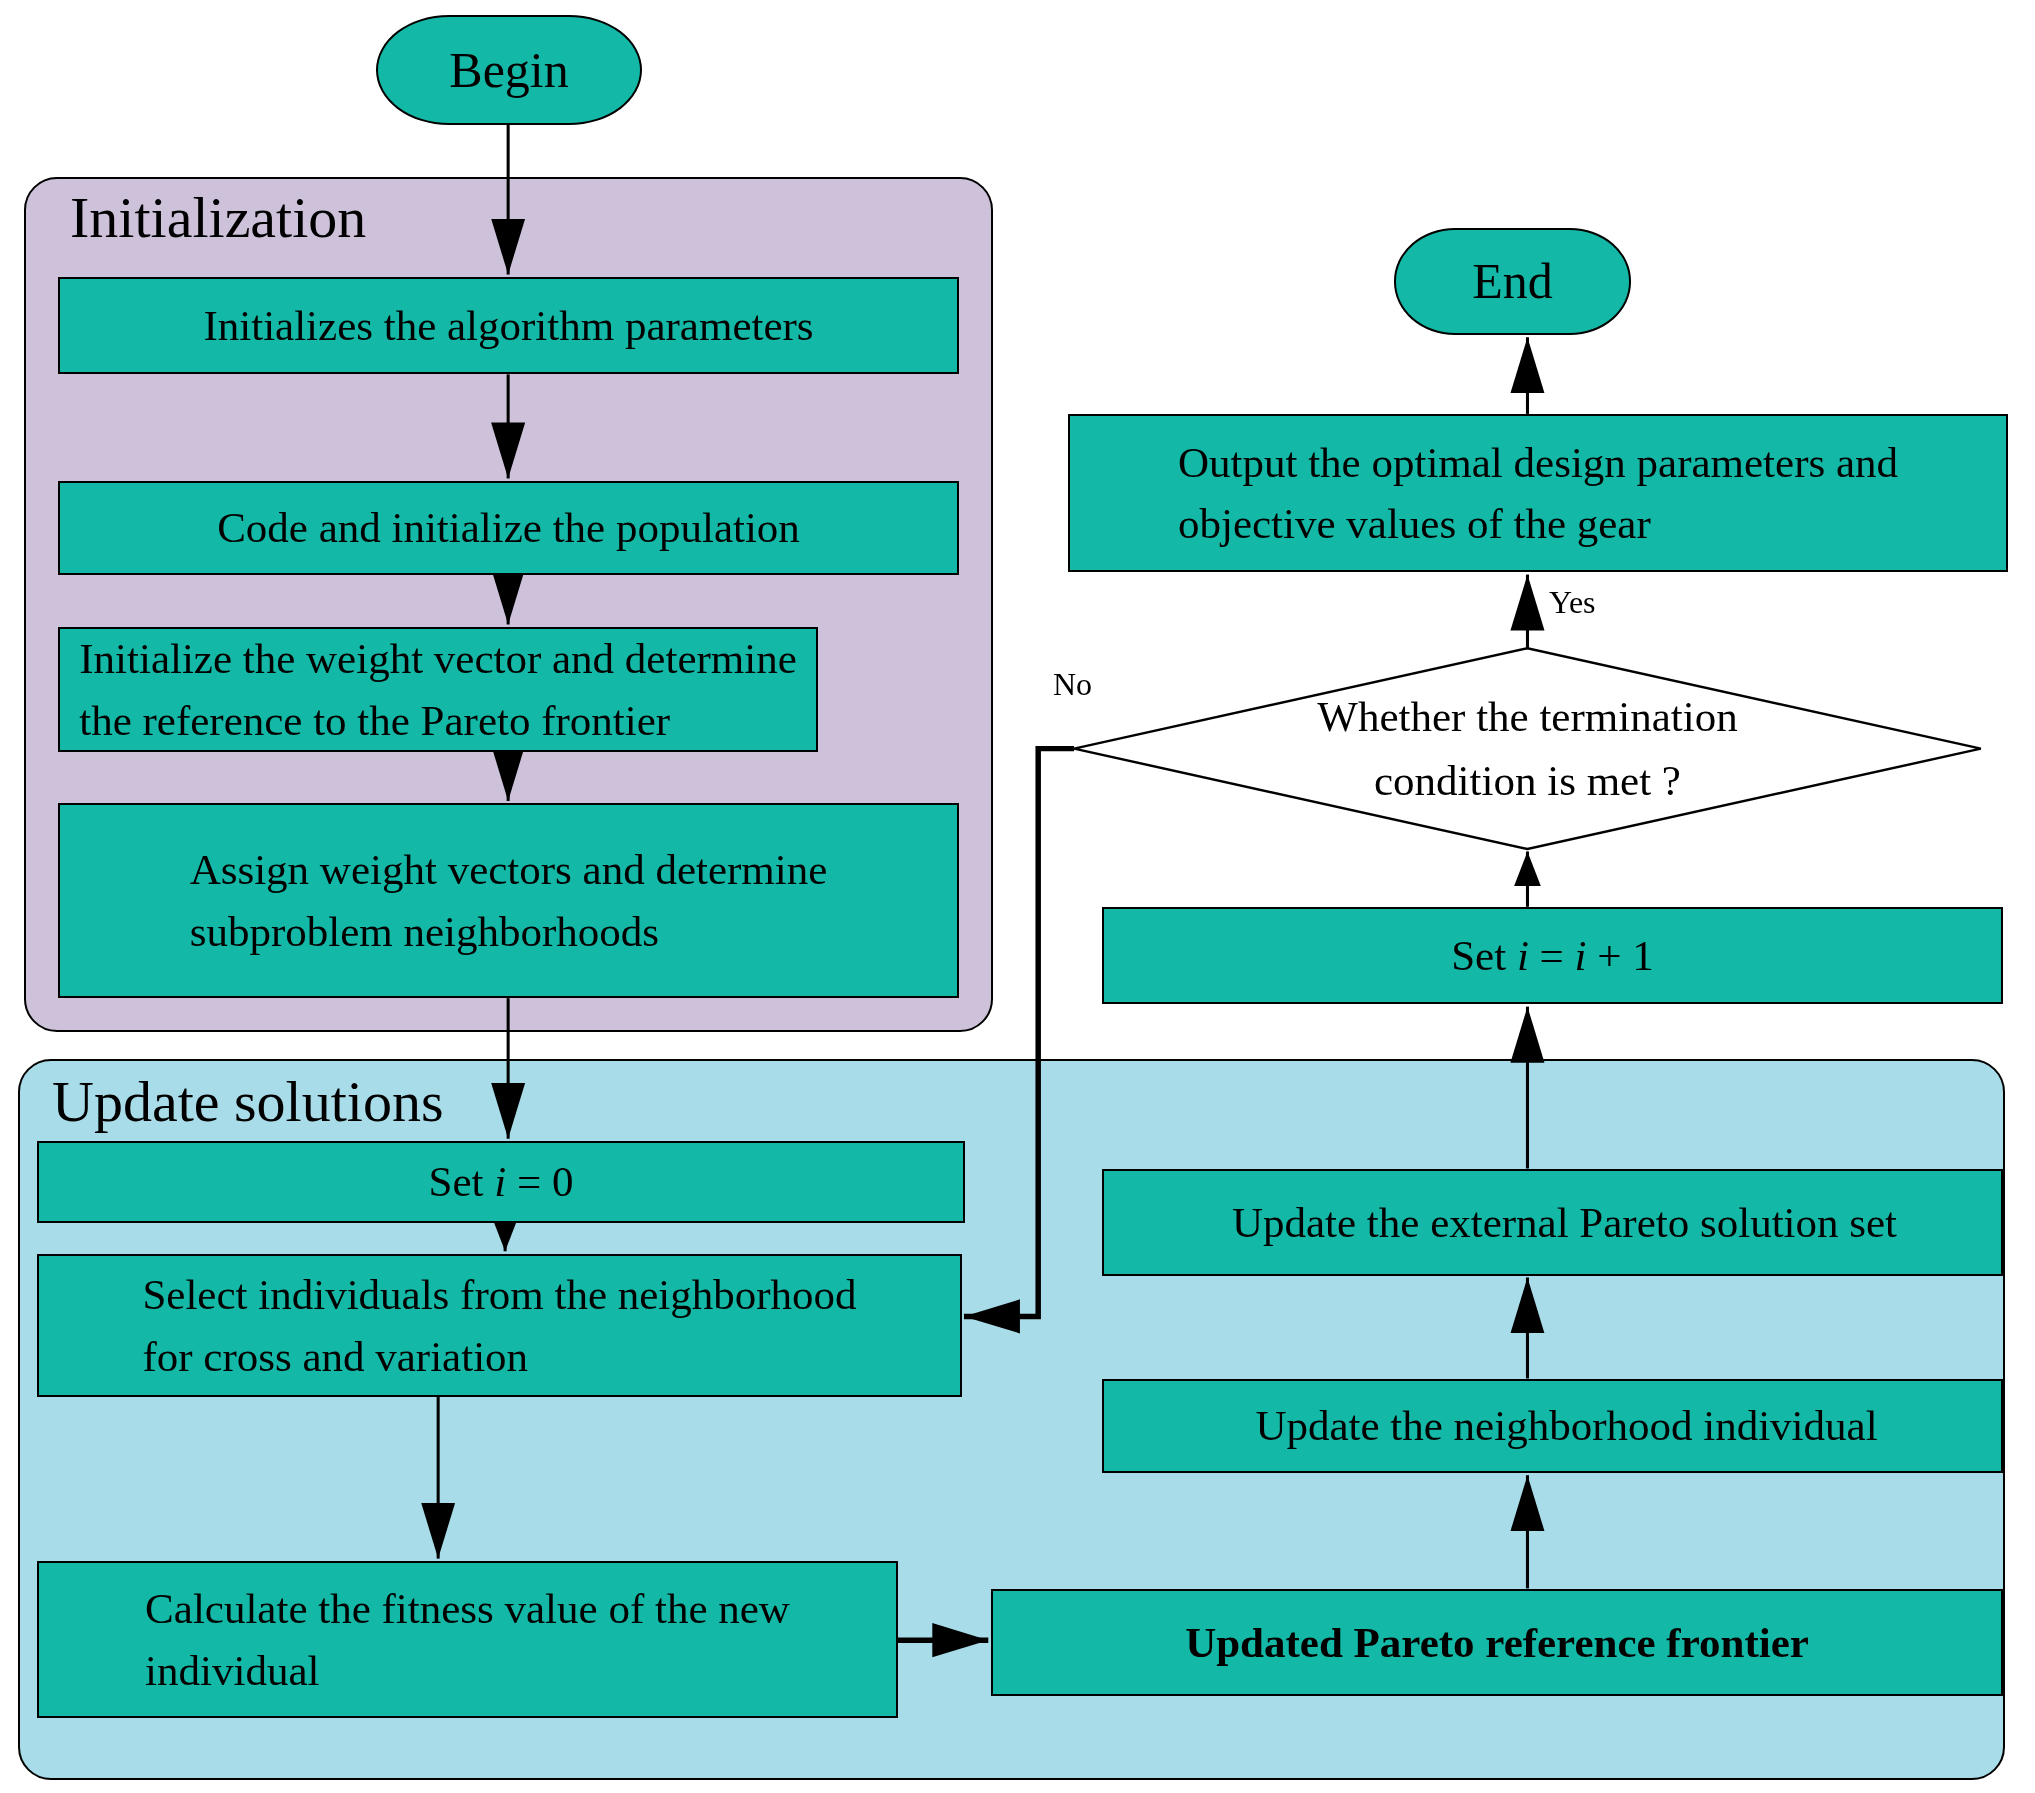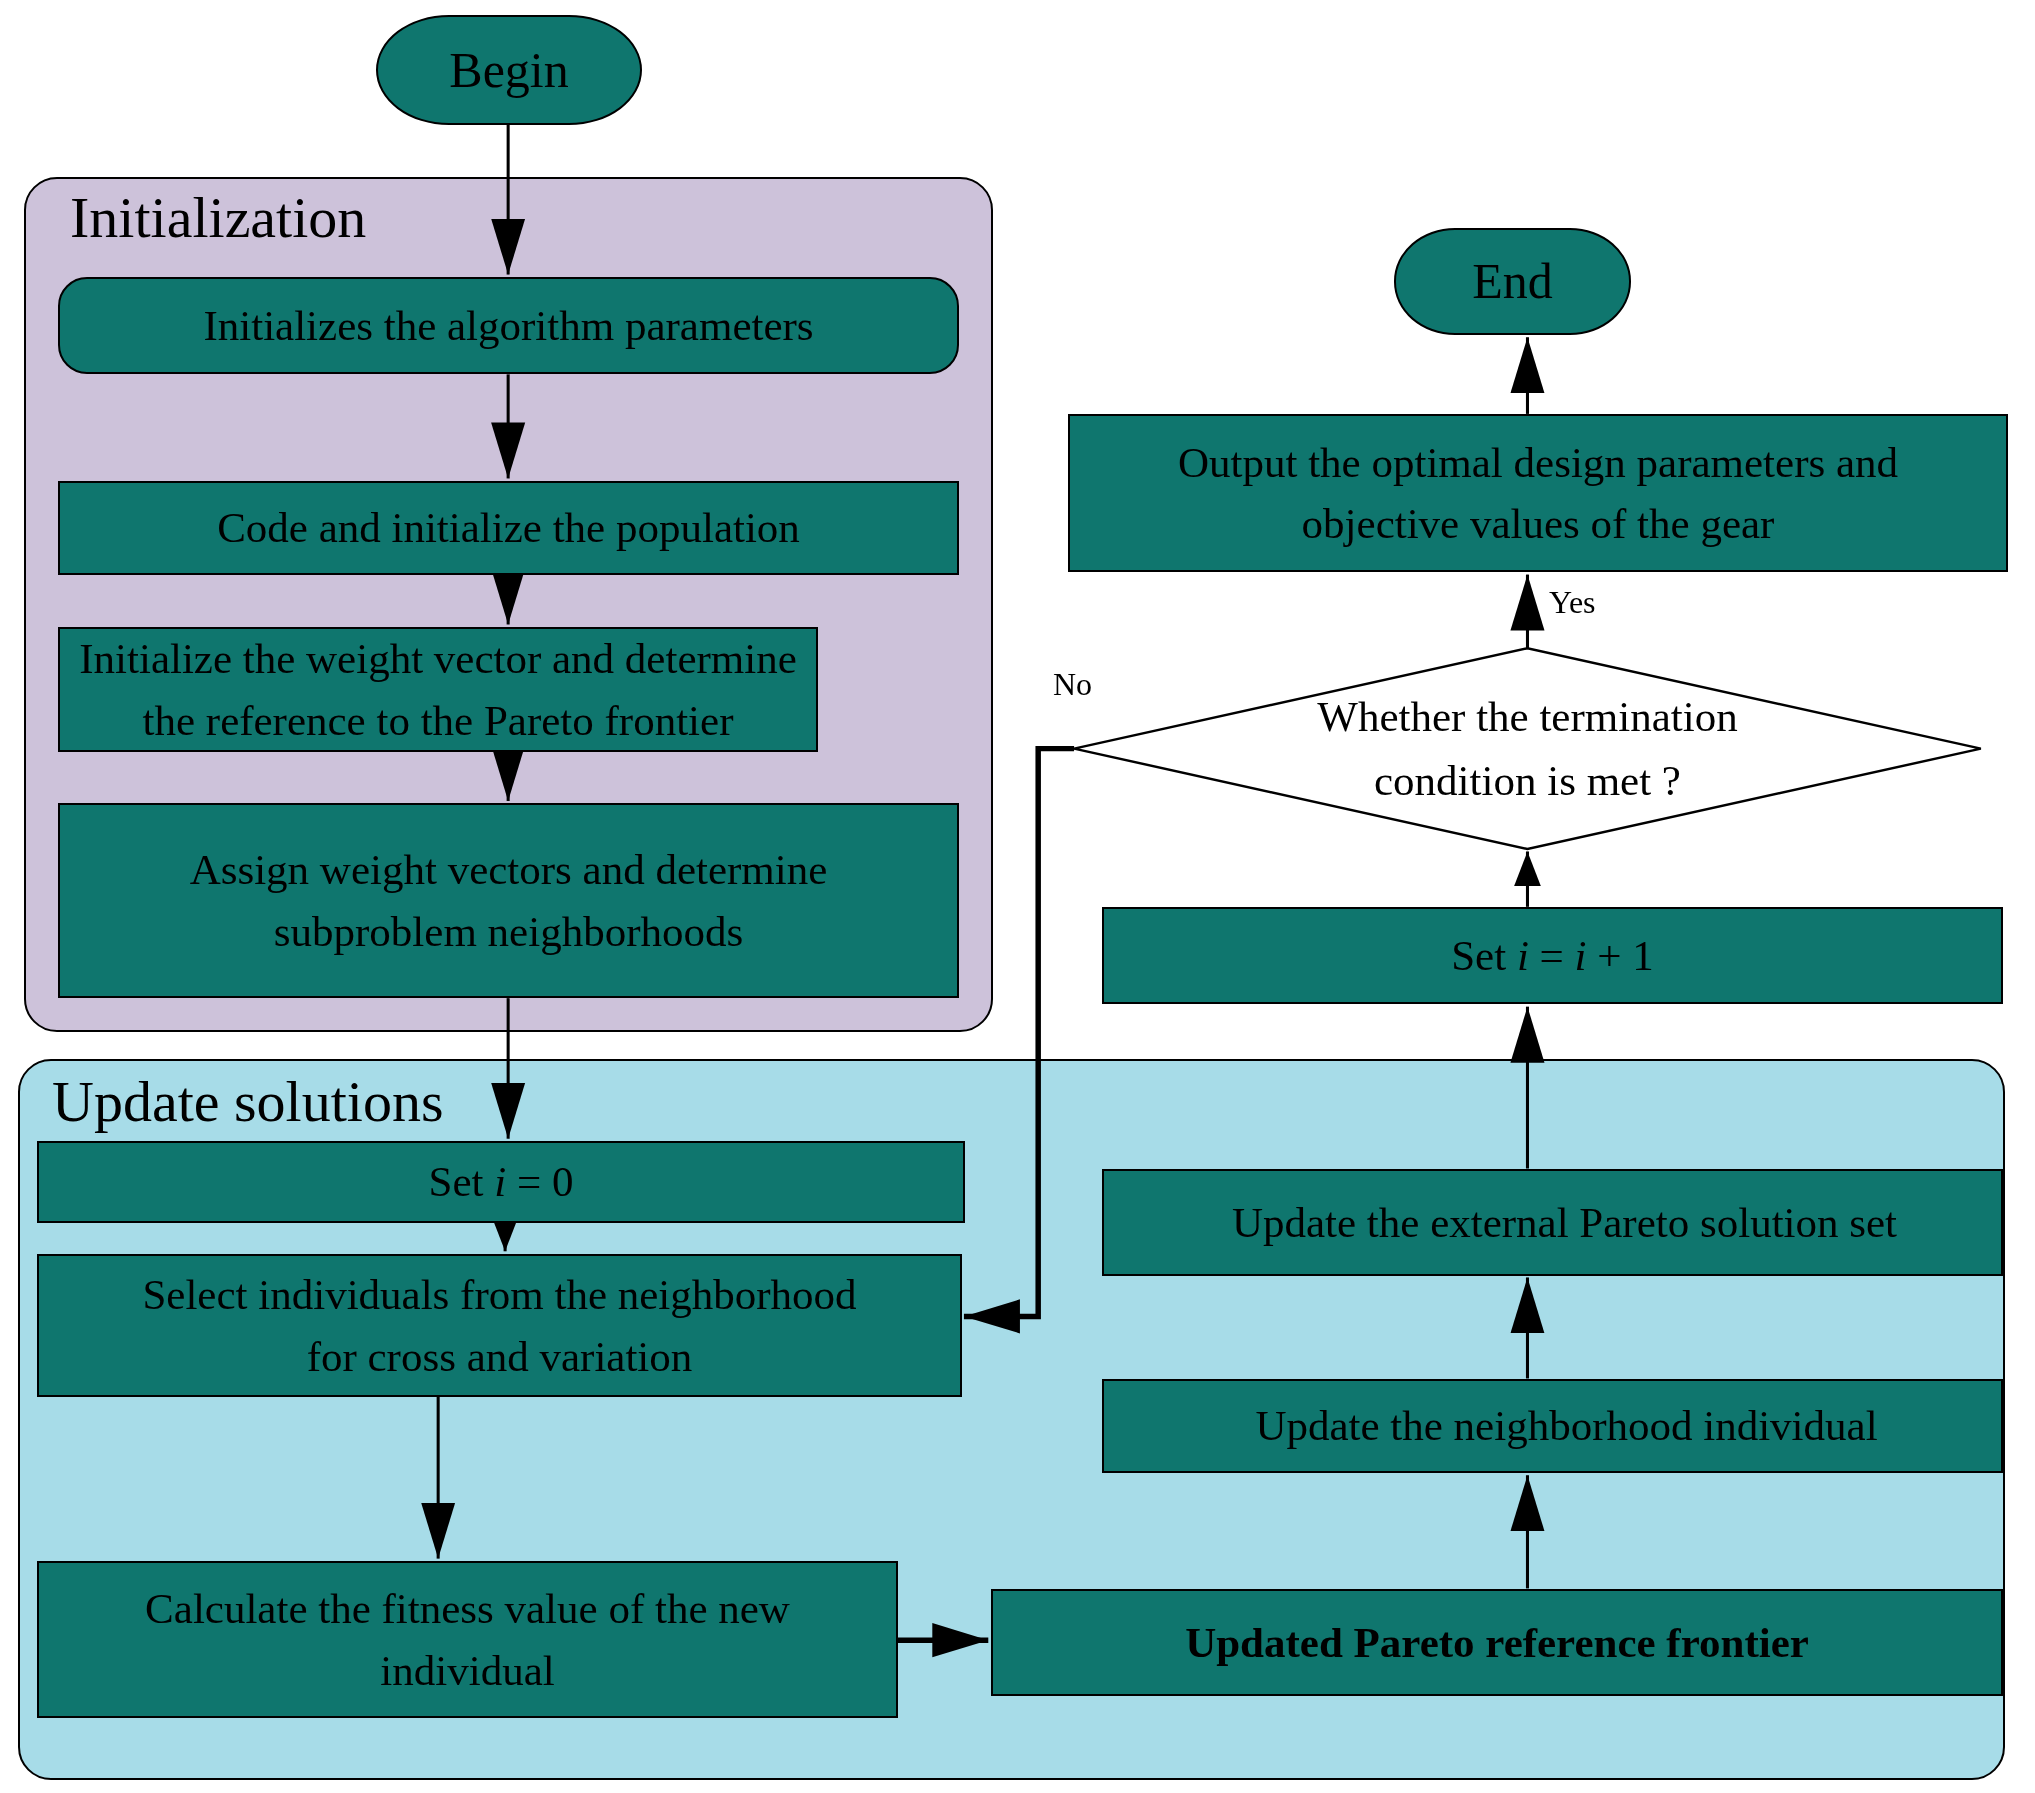--- a/index.html
+++ b/index.html
@@ -4,23 +4,23 @@
 <style>
   html,body{margin:0;padding:0;}
   body{
     width:2035px;height:1793px;position:relative;background:#ffffff;
     font-family:"Liberation Serif","DejaVu Serif",serif;color:#000;
     overflow:hidden;
   }
   .panel{position:absolute;border:2.4px solid #000;border-radius:33px;box-sizing:border-box;}
   .panel-label{position:absolute;font-size:58px;line-height:1.1;color:#000;}
   .node{
-    position:absolute;background:#0f766e;border:2.4px solid #000;box-sizing:border-box;
+    position:absolute;background:#14b8a6;border:2.4px solid #000;box-sizing:border-box;
     display:flex;align-items:center;justify-content:center;
-    text-align:center;font-size:43px;line-height:1.42;white-space:pre-line;
+    font-size:43px;line-height:1.42;white-space:pre-line;
   }
   .terminal{border-radius:73px / 55px;font-size:50px;}
   .inline-label{white-space:normal;}
   .edge-label{position:absolute;font-size:32px;line-height:1;}
   .dtext{
     position:absolute;display:flex;align-items:center;justify-content:center;
     text-align:center;font-size:43px;line-height:1.5;white-space:pre-line;
   }
   svg{position:absolute;left:0;top:0;}
   .flow{stroke:#000;stroke-width:5;fill:none;}
@@ -66,21 +66,21 @@
 <div class="panel-label" style="left:52px;top:1070px;">Update solutions</div>
 
 <div class="node terminal" style="left:376px;top:15px;width:266px;height:110px;">
   <span>Begin</span>
 </div>
 
 <div class="node terminal" style="left:1394px;top:228px;width:237px;height:107px;border-radius:61px / 53px;">
   <span>End</span>
 </div>
 
-<div class="node" style="left:58px;top:277px;width:901px;height:97px;border-radius:29px;">Initializes the algorithm parameters</div>
+<div class="node" style="left:58px;top:277px;width:901px;height:97px;">Initializes the algorithm parameters</div>
 
 <div class="node" style="left:58px;top:481px;width:901px;height:94px;">Code and initialize the population</div>
 
 <div class="node" style="left:58px;top:627px;width:760px;height:125px;">Initialize the weight vector and determine
 the reference to the Pareto frontier</div>
 
 <div class="node" style="left:58px;top:803px;width:901px;height:195px;">Assign weight vectors and determine
 subproblem neighborhoods</div>
 
 <div class="node" style="left:37px;top:1141px;width:928px;height:82px;">

